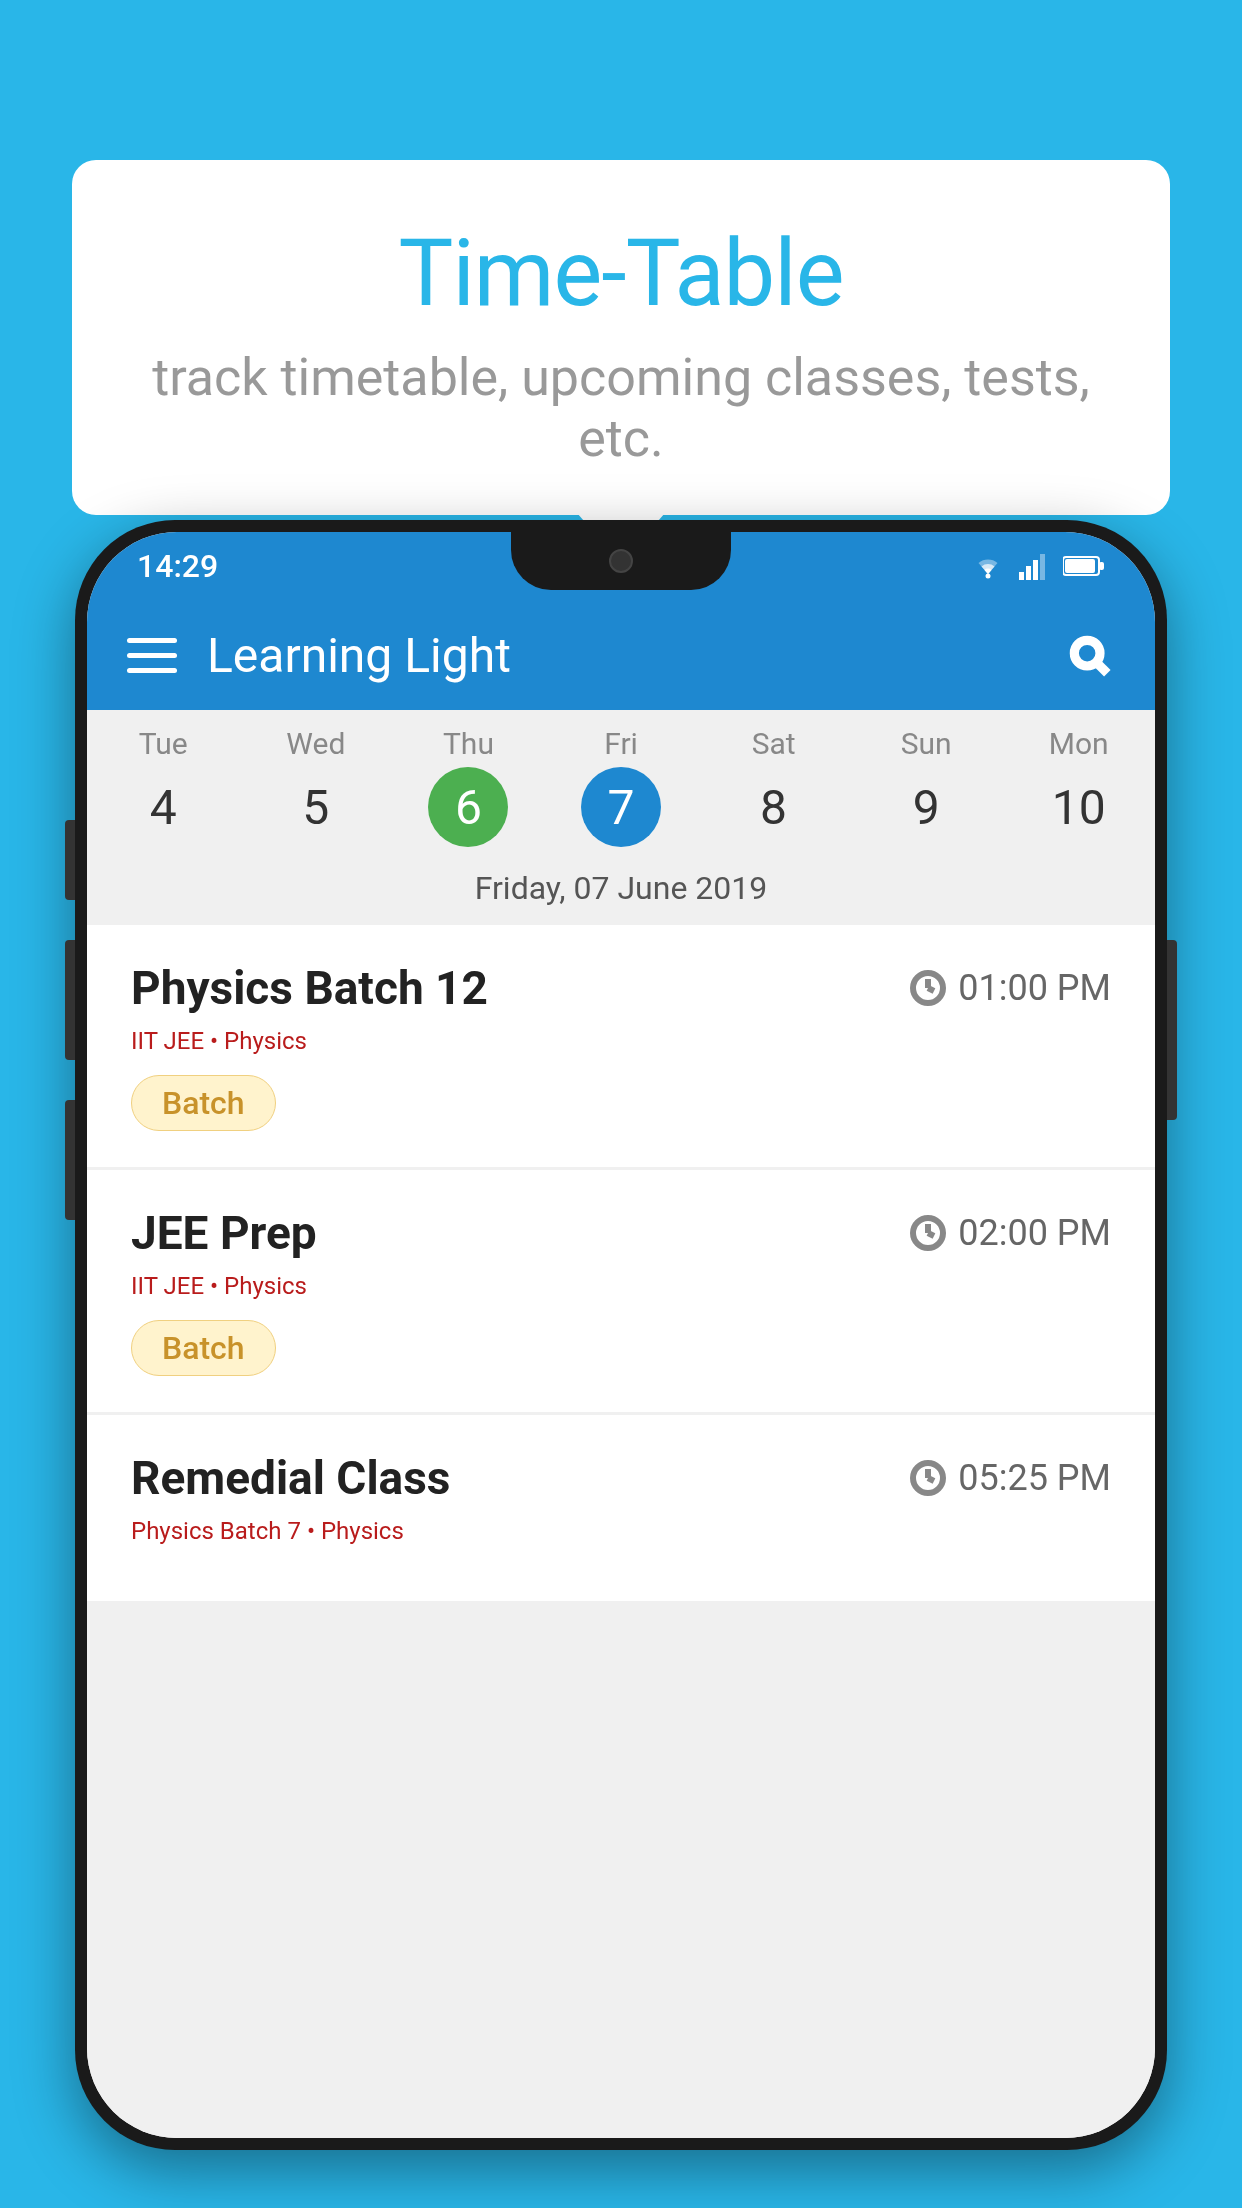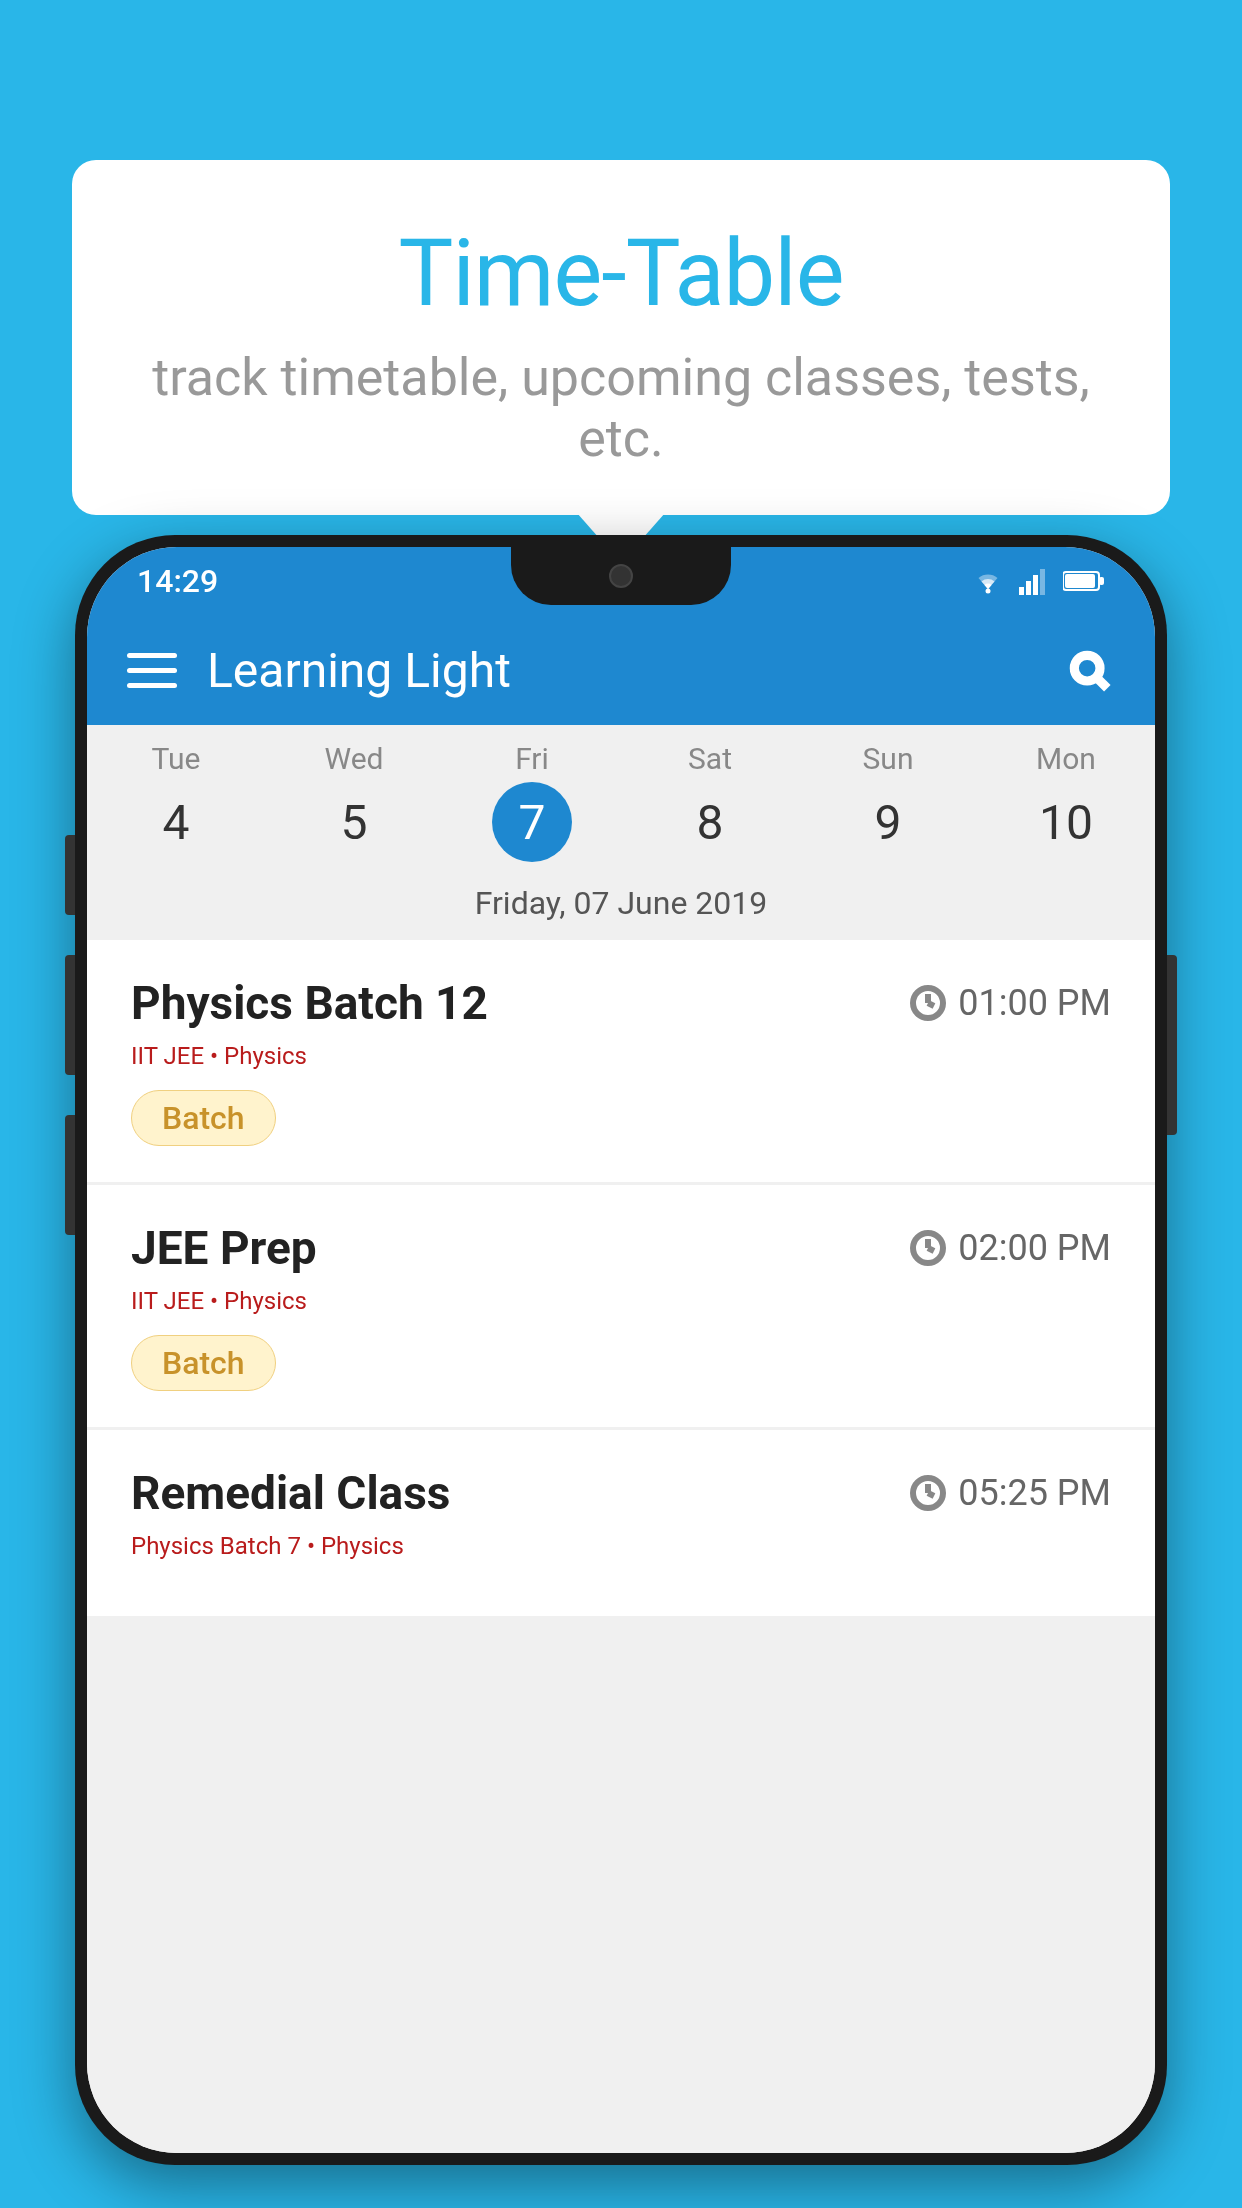--- a/index.html
+++ b/index.html
@@ -46,21 +46,21 @@
     }
     .tooltip-subtitle {
       font-size: 52px;
       color: #999;
       font-weight: 400;
     }
 
     
     .phone-container {
       position: absolute;
-      top: 535px;
+      top: 520px;
       left: 75px;
       width: 1092px;
       height: 1630px;
     }
 
     .phone-frame {
       width: 100%;
       height: 100%;
       background: #1a1a1a;
       border-radius: 100px;
@@ -371,20 +371,24 @@
 
       <div class="calendar-section">
         <div class="days-header" id="days-header">
         <div class="day-col">
               <div class="day-name">Tue</div>
               <div class="day-number">4</div>
             </div>
             <div class="day-col">
               <div class="day-name">Wed</div>
               <div class="day-number">5</div>
+            </div>
+            <div class="day-col">
+              <div class="day-name">Thu</div>
+              <div class="day-number today">6</div>
             </div>
             <div class="day-col">
               <div class="day-name">Fri</div>
               <div class="day-number selected">7</div>
             </div>
             <div class="day-col">
               <div class="day-name">Sat</div>
               <div class="day-number">8</div>
             </div>
             <div class="day-col">

